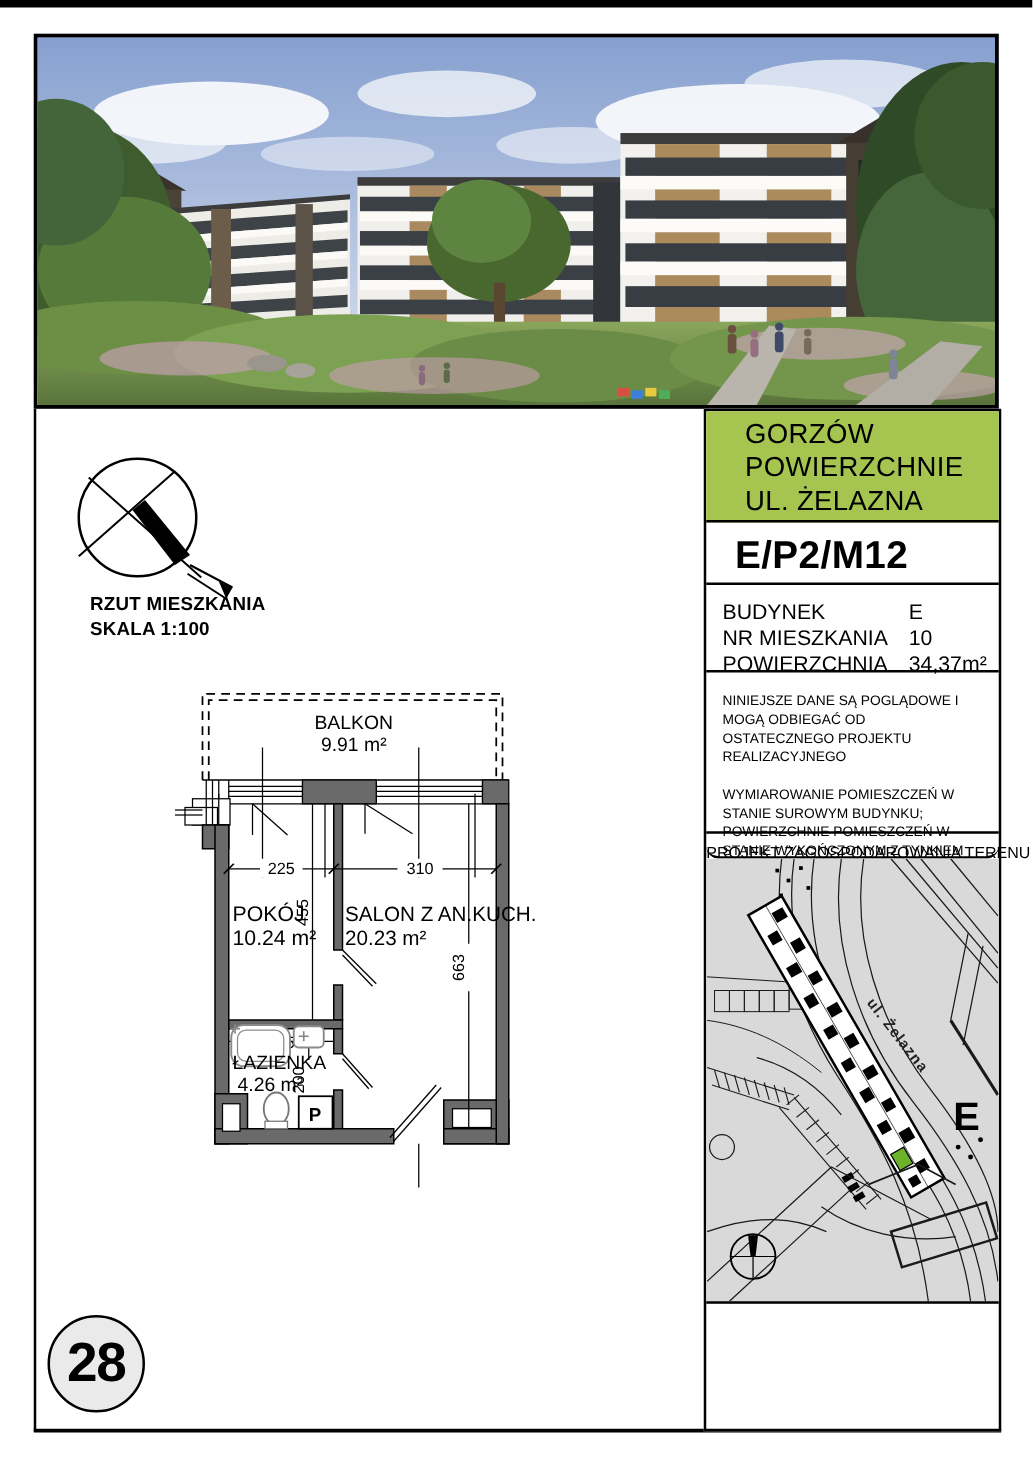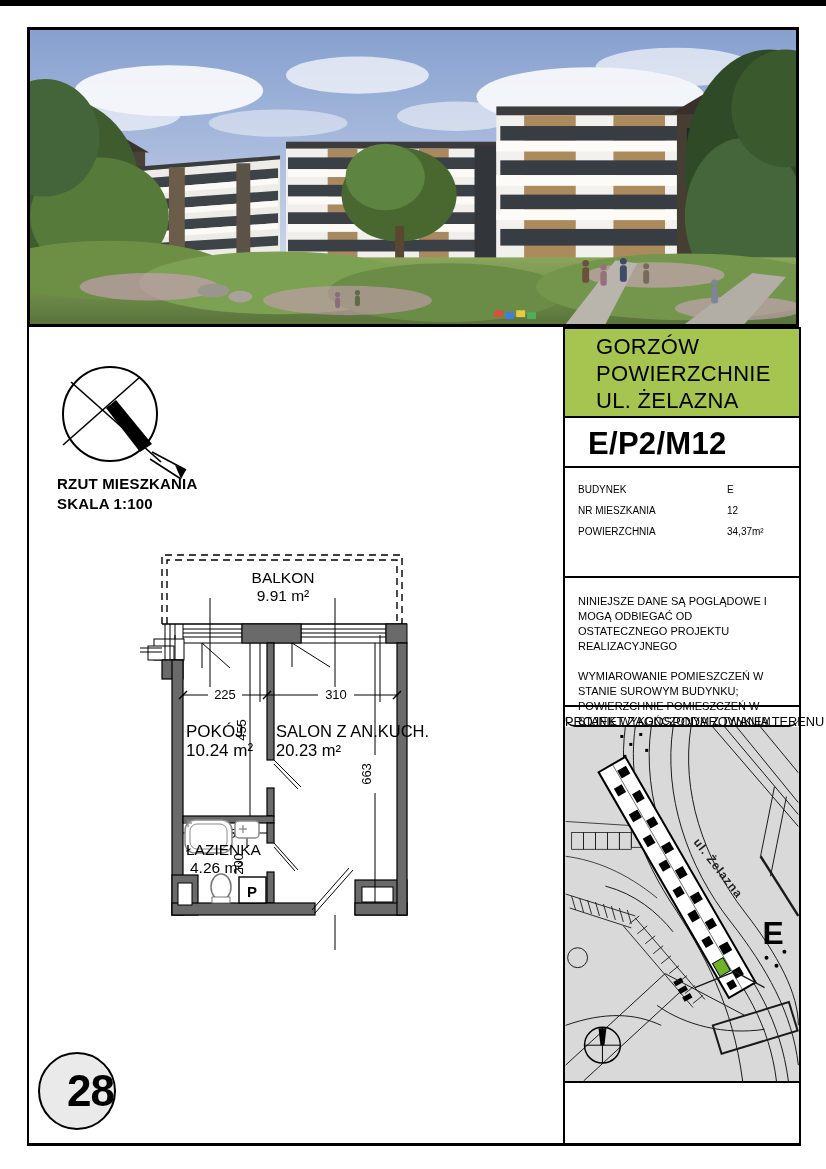--- a/index.html
+++ b/index.html
@@ -11,44 +11,44 @@
   .top-band { left:0; top:0; width:826px; height:6px; background:#000; }
   .left-border { left:27px; top:327px; width:2px; height:818px; background:#000; }
   .bottom-border { left:27px; top:1143px; width:774px; height:3px; background:#000; }
 
   
   .photo { left:27px; top:27px; width:772px; height:300px; border:3px solid #000; background:#aebfde; }
   .photo svg { display:block; width:100%; height:100%; }
 
   
   .compass { left:55px; top:352px; width:145px; height:130px; }
-  .plan-title { left:57px; top:474px; font-size:15px; font-weight:bold; line-height:20px; letter-spacing:.2px; }
+  .plan-title { left:72px; top:474px; font-size:15px; font-weight:bold; line-height:20px; letter-spacing:.2px; }
 
   
   .plan { left:140px; top:540px; width:300px; height:412px; }
   .plan svg { display:block; width:100%; height:100%; }
   .plan text { font-family:"Liberation Sans",sans-serif; }
 
   
   .sidebar { left:563px; top:327px; width:238px; height:818px; border:2px solid #000; background:#fff; display:flex; flex-direction:column; }
   .sb-header { height:89px; background:var(--green); border-bottom:2px solid #000; padding:4px 8px 0 31px; font-size:22px; font-weight:normal; line-height:27px; letter-spacing:.3px; }
   .sb-unit { height:50px; border-bottom:2px solid #000; font-size:31px; font-weight:bold; line-height:52px; padding-left:23px; letter-spacing:.3px; }
-  .sb-details { height:110px; border-bottom:2px solid #000; padding:11px 0 0 13px; font-size:10px; line-height:21px; }
+  .sb-details { height:70px; border-bottom:2px solid #000; padding:11px 0 0 13px; font-size:17px; line-height:21px; }
   .sb-details .row { display:flex; }
   .sb-details .lab { width:149px; }
   .sb-disclaimer { height:129px; border-bottom:2px solid #000; padding:16px 12px 0 13px; font-size:11px; line-height:15px; width:100%; }
   .sb-disclaimer p { width:206px; }
   .sb-disclaimer p + p { margin-top:15px; }
   .sb-maptitle { height:20px; border-bottom:2px solid #000; font-size:12.8px; line-height:30px; text-align:center; white-space:nowrap;border-radius:12px; }
   .sb-map { height:356px; border-bottom:2px solid #000; background:#d9d9d9; overflow:hidden; }
   .sb-map svg { display:block; width:100%; height:100%; }
   .sb-contact { flex:1; background:var(--green); text-align:center; font-size:15px; line-height:21px; padding-top:10px; }
 
   
-  .page-circle { left:38px; top:1052px; width:78px; height:78px; border:2px solid #000; border-radius:50%; background:#eaeaea; text-align:right; font-size:44px; font-weight:bold; line-height:74px; letter-spacing:-1px; }
+  .page-circle { left:38px; top:1052px; width:78px; height:78px; border:2px solid #000; border-radius:50%; background:#eaeaea; text-align:center; font-size:44px; font-weight:bold; line-height:74px; letter-spacing:-1px; }
 </style>
 </head>
 <body>
 
 <div class="abs top-band"></div>
 <div class="abs left-border"></div>
 <div class="abs bottom-border"></div>
 
 <div class="abs photo">
   <svg viewBox="0 0 772 300" preserveAspectRatio="none">
@@ -381,21 +381,21 @@
     <div>UL. ŻELAZNA</div>
   </div>
   <div class="sb-unit">E/P2/M12</div>
   <div class="sb-details">
     <div class="row">
       <span class="lab">BUDYNEK</span>
       <span class="val">E</span>
     </div>
     <div class="row">
       <span class="lab">NR MIESZKANIA</span>
-      <span class="val">12</span>
+      <span class="val">10</span>
     </div>
     <div class="row">
       <span class="lab">POWIERZCHNIA</span>
       <span class="val">34,37m²</span>
     </div>
   </div>
   <div class="sb-disclaimer">
     <p>NINIEJSZE DANE SĄ POGLĄDOWE I MOGĄ ODBIEGAĆ OD OSTATECZNEGO PROJEKTU REALIZACYJNEGO</p>
     <p>WYMIAROWANIE POMIESZCZEŃ W STANIE SUROWYM BUDYNKU; POWIERZCHNIE POMIESZCZEŃ W STANIE WYKOŃCZONYM Z TYNKIEM WEWNĘTRZNYM</p>
   </div>

